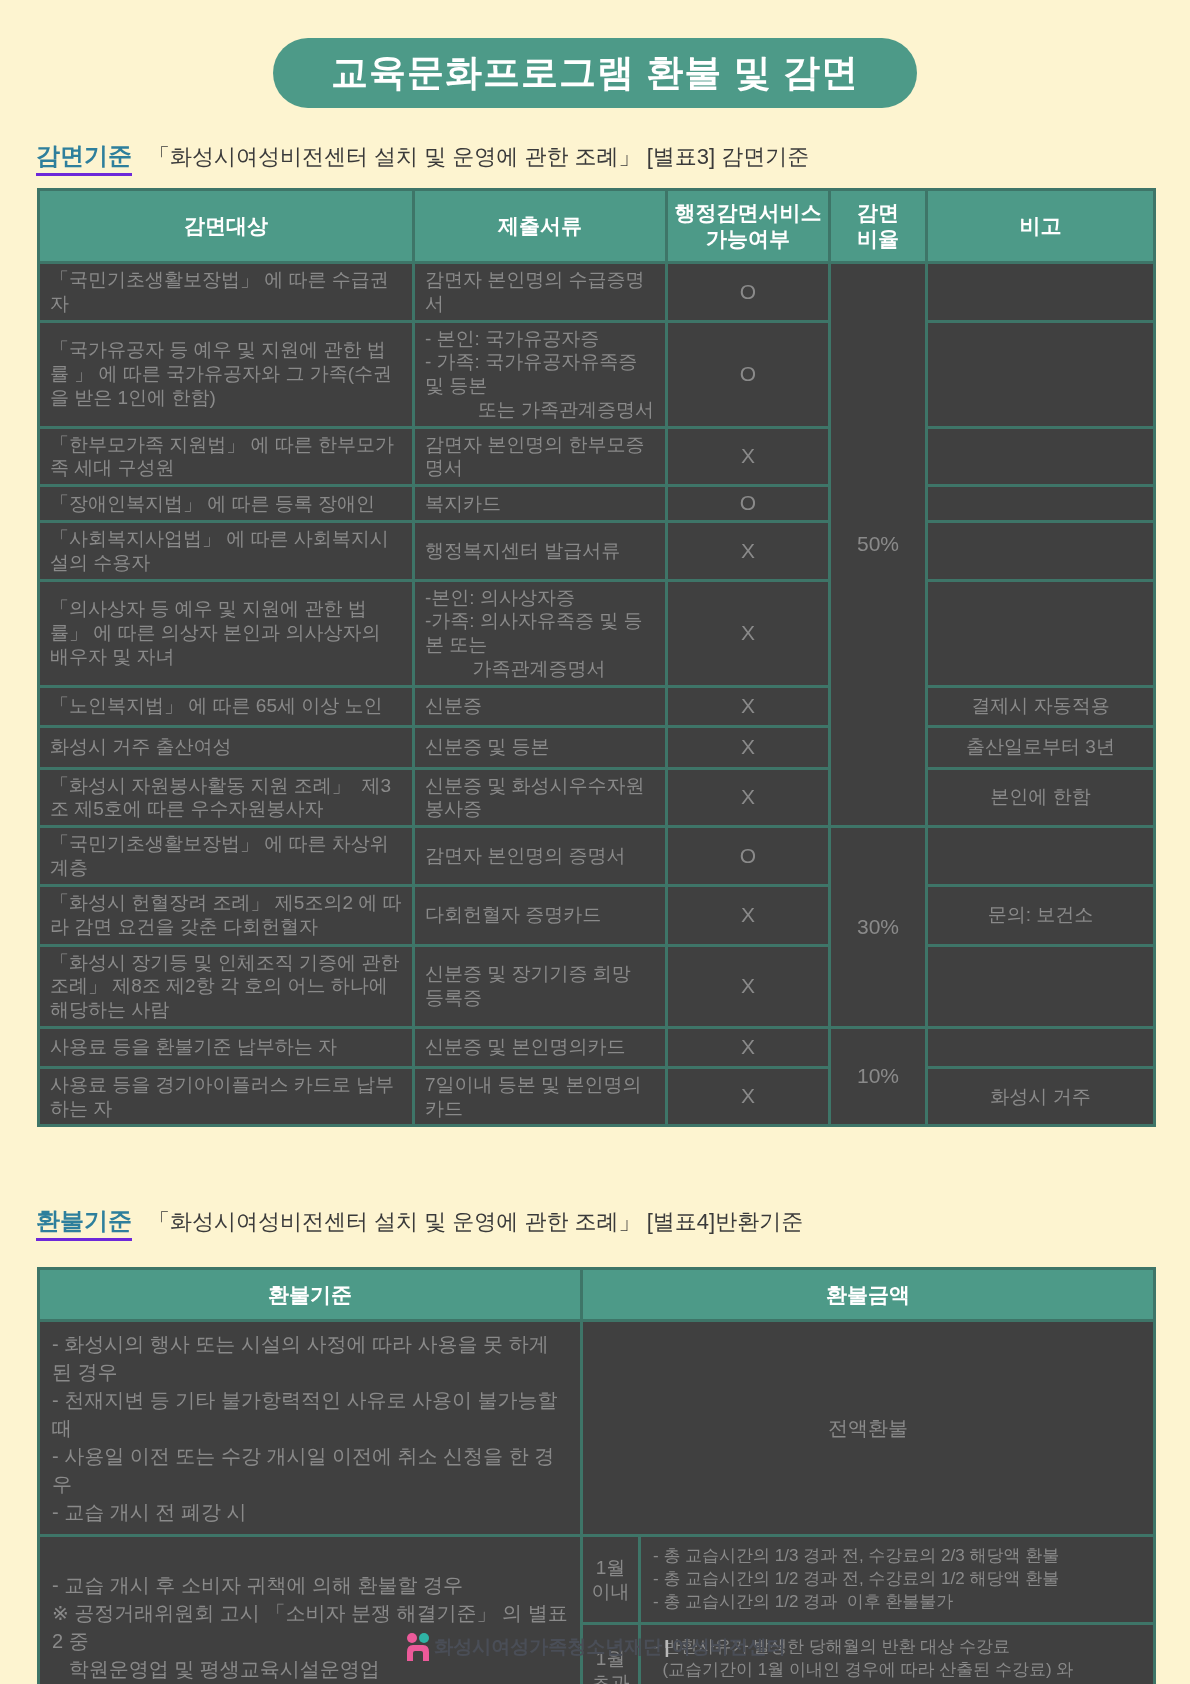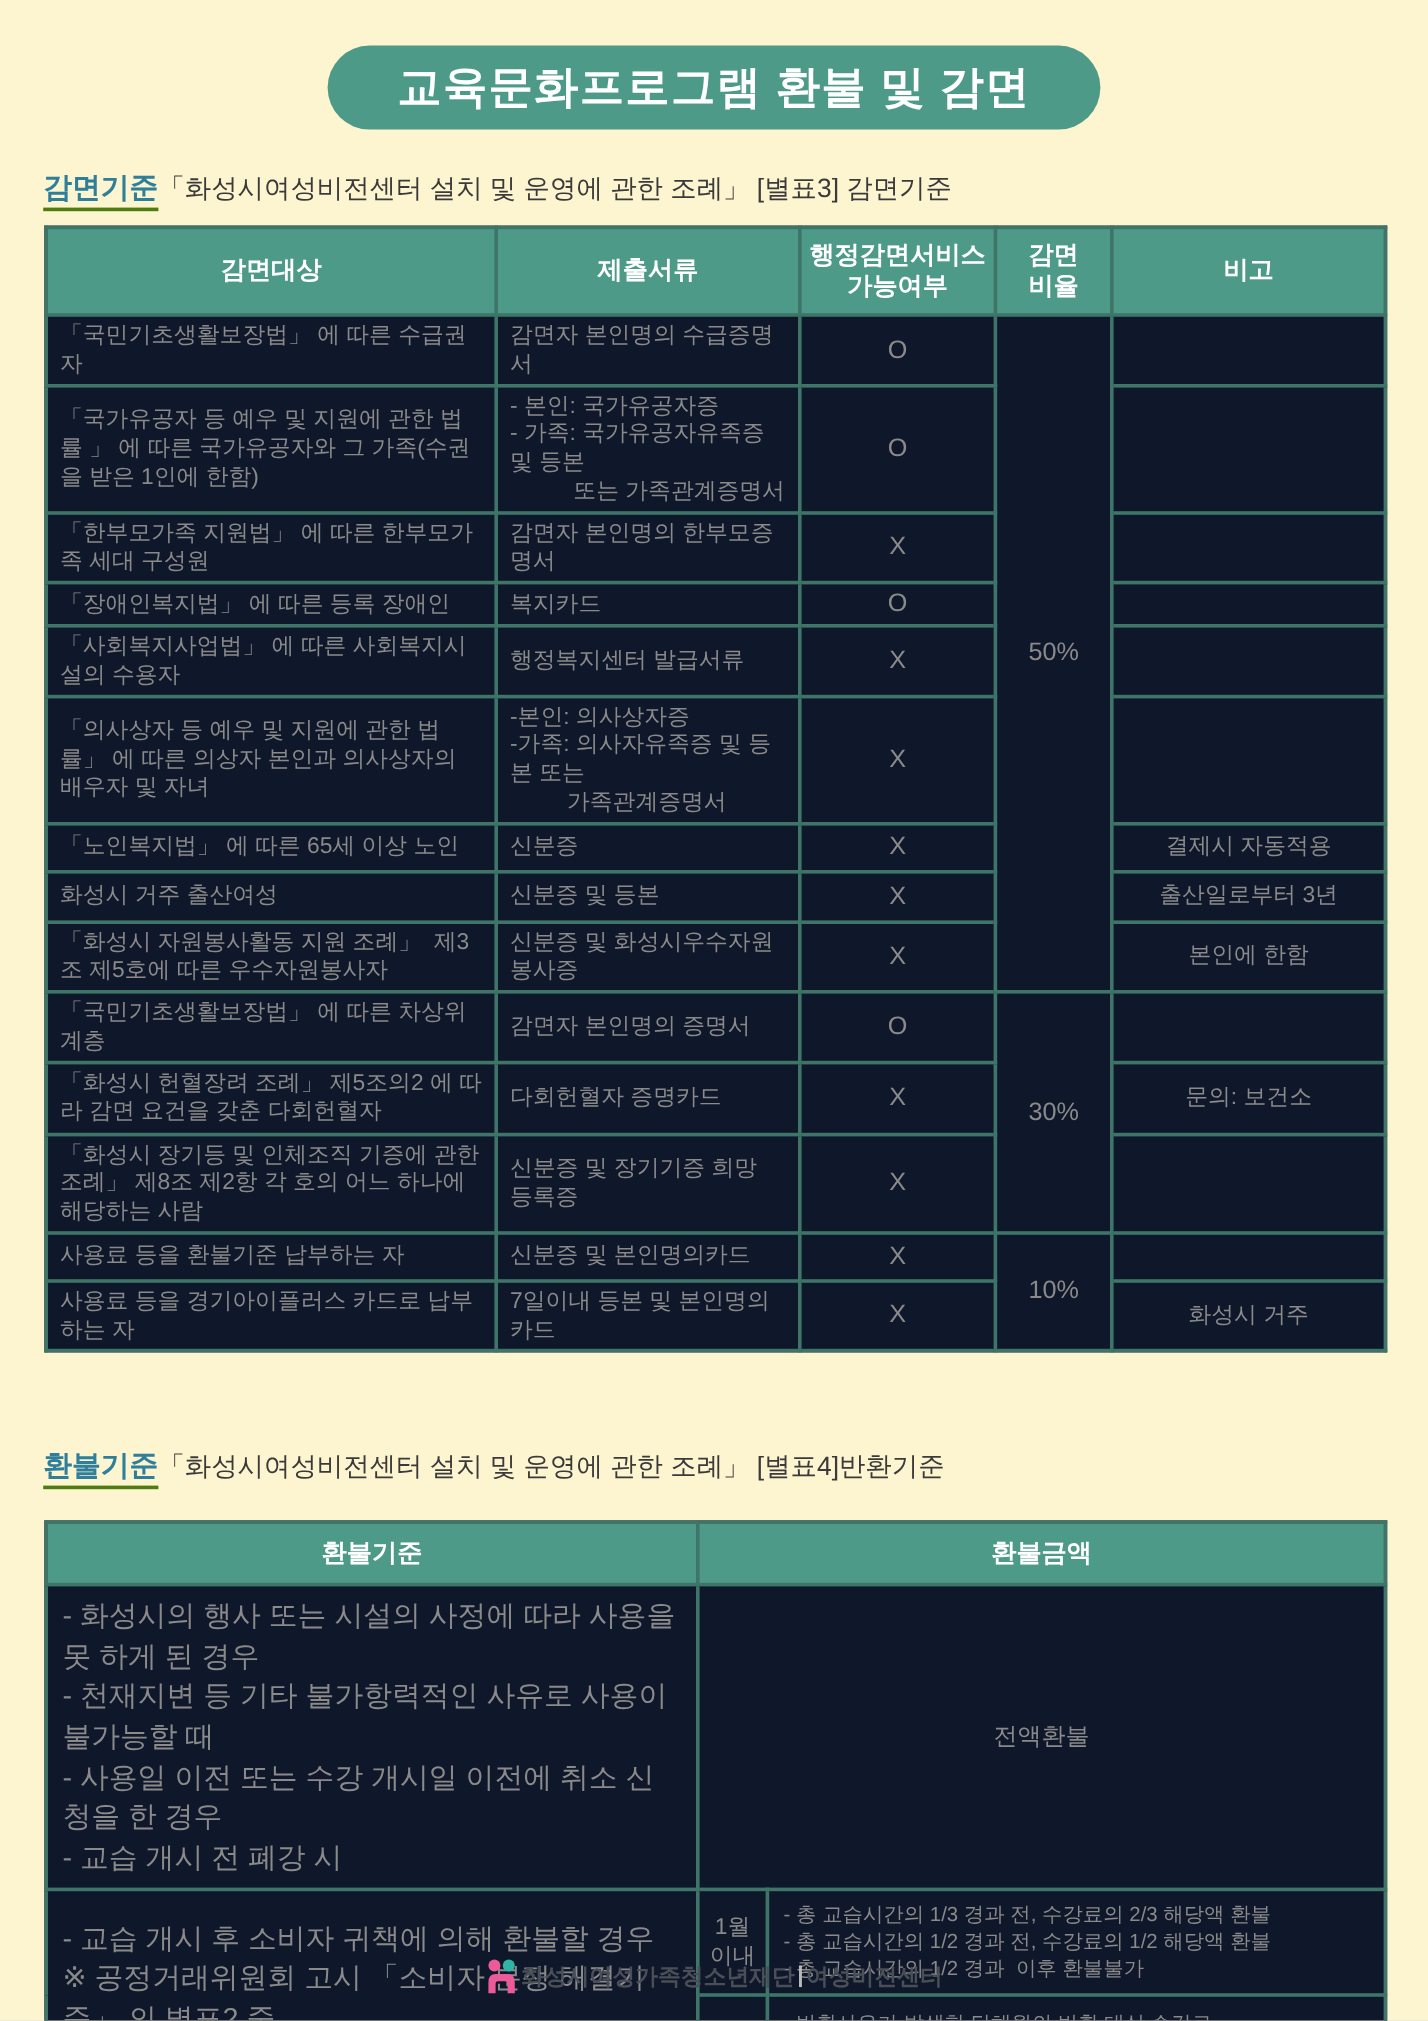--- a/index.html
+++ b/index.html
@@ -14,43 +14,43 @@
   .title-pill {
     display: inline-block; background: #4D9A88; color: #ffffff;
     border-radius: 40px; line-height: 70px; padding: 0 58px;
     font-size: 37px; font-weight: bold; letter-spacing: 1px;
   }
   
   .intro { margin: 32px 0 0 36px; }
   .intro-line { display: flex; align-items: baseline; margin-bottom: 7px; white-space: nowrap; }
   .sec-label {
     color: #2E7F9C; font-weight: bold; font-size: 24px;
-    border-bottom: 3px solid #4d7c0f; padding-bottom: 1px; 
+    border-bottom: 3px solid #6d28d9; padding-bottom: 1px; margin-right: 16px;
     flex: 0 0 auto;
   }
   .sec-text { color: #3A3A3A; font-size: 22px; }
   .sec-text.condense { font-size: 20px; letter-spacing: -0.6px; transform: scaleX(0.97); transform-origin: left center; display: inline-block; }
   
-  table { border-collapse: collapse; table-layout: fixed; background: #0f172a; margin-left: 37px; }
+  table { border-collapse: collapse; table-layout: fixed; background: #404040; margin-left: 37px; }
   th, td { border: 3px solid #3E7568; }
   th {
     background: #4D9A88; color: #ffffff; font-weight: bold;
     font-size: 21px; text-align: center; white-space: pre-line; line-height: 1.25;
   }
   td { color: #8A8A8A; font-size: 19px; line-height: 1.25; }
   .t1 thead tr { height: 73px; }
   .t1 td.c-target { text-align: left; padding: 4px 10px; white-space: pre-wrap; margin-left: 20px; }
   .t1 td.c-docs   { text-align: left; padding: 4px 10px; white-space: pre-wrap; }
   .t1 td.c-ox     { text-align: center; font-size: 21px; }
   .t1 td.c-rate   { text-align: center; font-size: 21px; }
   .t1 td.c-note   { text-align: center; }
   
   .t2 thead tr { height: 52px; }
   .t2 td { vertical-align: middle; }
-  .t2 td.c-criteria { text-align: left; padding: 8px 12px; white-space: pre-wrap; font-size: 24px; line-height: 1.4; }
+  .t2 td.c-criteria { text-align: left; padding: 8px 12px; white-space: pre-wrap; font-size: 20px; line-height: 1.4; }
   .t2 td.c-amount   { text-align: center; font-size: 20px; }
   .t2 td.c-sublabel { text-align: center; white-space: pre-line; font-size: 19px; }
   .t2 td.c-subtext  { text-align: left; padding: 6px 12px; white-space: pre-wrap; font-size: 17px; line-height: 1.35; }
   
   .refund-heading { margin: 78px 0 26px 36px; }
   
   .footer { position: absolute; left: 0; right: 0; bottom: 22px; display: flex; justify-content: center; align-items: center; gap: 2px; }
   .footer-org { color: #4A4E57; font-weight: bold; font-size: 19px; }
   .footer-div { color: #B9B9B9; font-weight: bold; font-size: 19px; }
   .footer-center { color: #4A4E57; font-weight: bold; font-size: 19px; }

